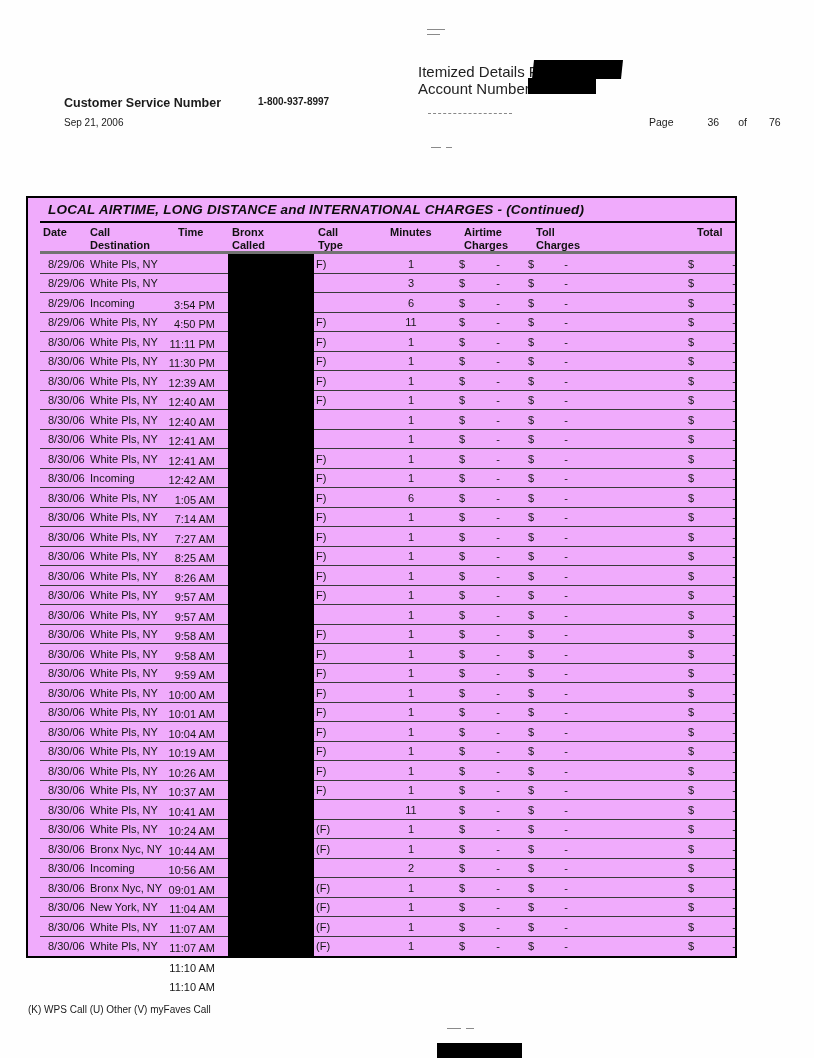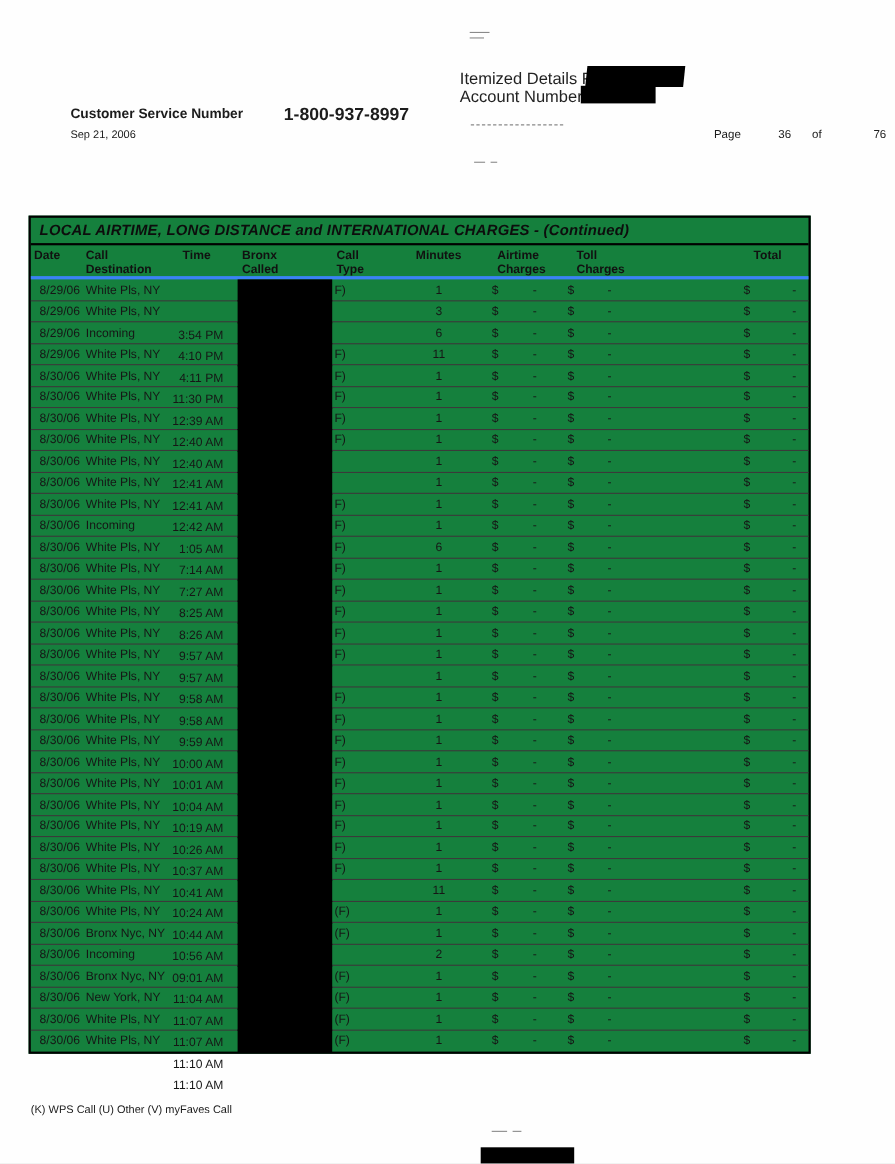--- a/index.html
+++ b/index.html
@@ -11,51 +11,51 @@
   }
 
   
   .hdr-label { position:absolute; font-size:15px; color:#222; }
   .itemized-label { left:418px; top:63px; }
   .account-label { left:418px; top:80px; }
   .redaction { position:absolute; background:#000; }
   .redaction-name { left:533px; top:60px; width:89px; height:19px; transform:skewX(-6deg); }
   .redaction-account { left:528px; top:78px; width:68px; height:16px; }
   .cs-label { position:absolute; left:64px; top:96px; font-size:12.5px; font-weight:bold; }
-  .cs-number { position:absolute; left:258px; top:96px; font-size:16px; font-weight:bold; }
+  .cs-number { position:absolute; left:258px; top:96px; font-size:10px; font-weight:bold; }
   .stmt-date { position:absolute; left:64px; top:117px; font-size:10px; }
   .page-info { position:absolute; left:637px; top:116px; font-size:10.5px; display:flex; }
   .page-info span { display:inline-block;padding-left:12px; }
   .page-info .pi-cur { margin-left:22px; }
   .page-info .pi-of  { margin-left:7px; }
-  .page-info .pi-tot { margin-left:35px; }
+  .page-info .pi-tot { margin-left:10px; }
 
   
   .artifact { position:absolute; background:#8a8a8a; }
   .art-1 { left:427px; top:29px;  width:18px; height:1px; }
   .art-2 { left:427px; top:34px;  width:13px; height:1px; }
   .art-3 { left:428px; top:113px; width:84px; height:0; background:none; border-top:1px dashed #888; }
   .art-4 { left:431px; top:147px; width:10px; height:1px; }
   .art-5 { left:446px; top:147px; width:6px;  height:1px; }
   .art-6 { left:433px; top:199px; width:8px;  height:1px; }
   .art-7 { left:447px; top:1028px; width:14px; height:1px; }
   .art-8 { left:466px; top:1028px; width:8px;  height:1px; }
   .redaction-bottom { left:437px; top:1043px; width:85px; height:15px; }
 
   
   .charges-table {
     position:absolute; left:26px; top:196px; width:711px;
-    border:2px solid #000; background:#15803d;
+    border:2px solid #000; background:#f0abfc;padding-left:12px;
   }
   .table-title {
     height:25px; border-bottom:2px solid #000;
     font-style:italic; font-weight:bold; font-size:13.5px;
     line-height:23px; padding-left:8px; letter-spacing:0.2px; color:#0d0d0d;
   }
-  .thead { position:relative; height:31px; border-bottom:3px solid #3b82f6; }
+  .thead { position:relative; height:31px; border-bottom:3px solid #737373; }
   .th { position:absolute; top:3px; font-weight:bold; font-size:11px; line-height:13px; color:#111; white-space:nowrap; }
   .th-date   { left:3px; }
   .th-dest   { left:50px; }
   .th-time   { left:138px; }
   .th-number { left:192px; }
   .th-type   { left:278px; }
   .th-min    { left:350px; }
   .th-air    { left:424px; }
   .th-toll   { left:496px; }
   .th-total  { left:657px; }
@@ -164,42 +164,42 @@
     </span>
     <span class="td c-total">
       <span>$</span>
       <span>-</span>
     </span>
   </div>
 
   <div class="tr">
     <span class="td c-date">8/29/06</span>
     <span class="td c-dest">White Pls, NY</span>
-    <span class="td c-time">4:10 PM</span>
+    <span class="td c-time">4:50 PM</span>
     <span class="td c-number"></span>
     <span class="td c-type"></span>
     <span class="td c-min">3</span>
     <span class="td c-air">
       <span>$</span>
       <span>-</span>
     </span>
     <span class="td c-toll">
       <span>$</span>
       <span>-</span>
     </span>
     <span class="td c-total">
       <span>$</span>
       <span>-</span>
     </span>
   </div>
 
   <div class="tr">
     <span class="td c-date">8/29/06</span>
     <span class="td c-dest">Incoming</span>
-    <span class="td c-time">4:11 PM</span>
+    <span class="td c-time">11:11 PM</span>
     <span class="td c-number"></span>
     <span class="td c-type"></span>
     <span class="td c-min">6</span>
     <span class="td c-air">
       <span>$</span>
       <span>-</span>
     </span>
     <span class="td c-toll">
       <span>$</span>
       <span>-</span>

